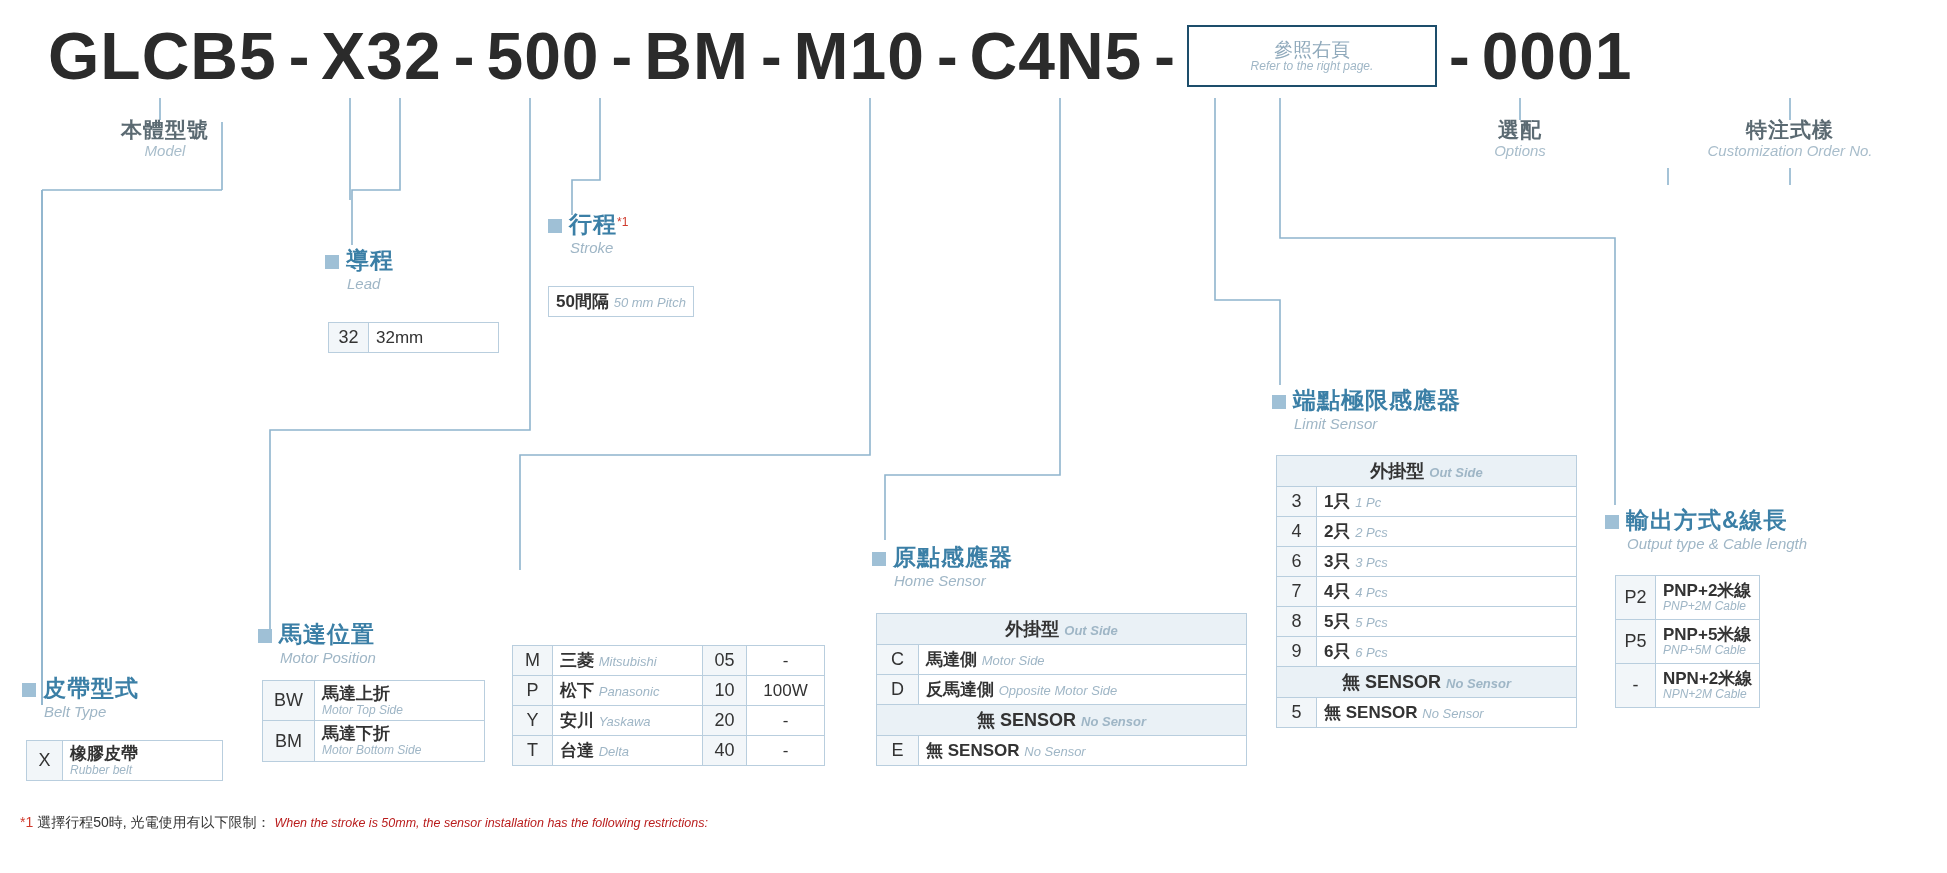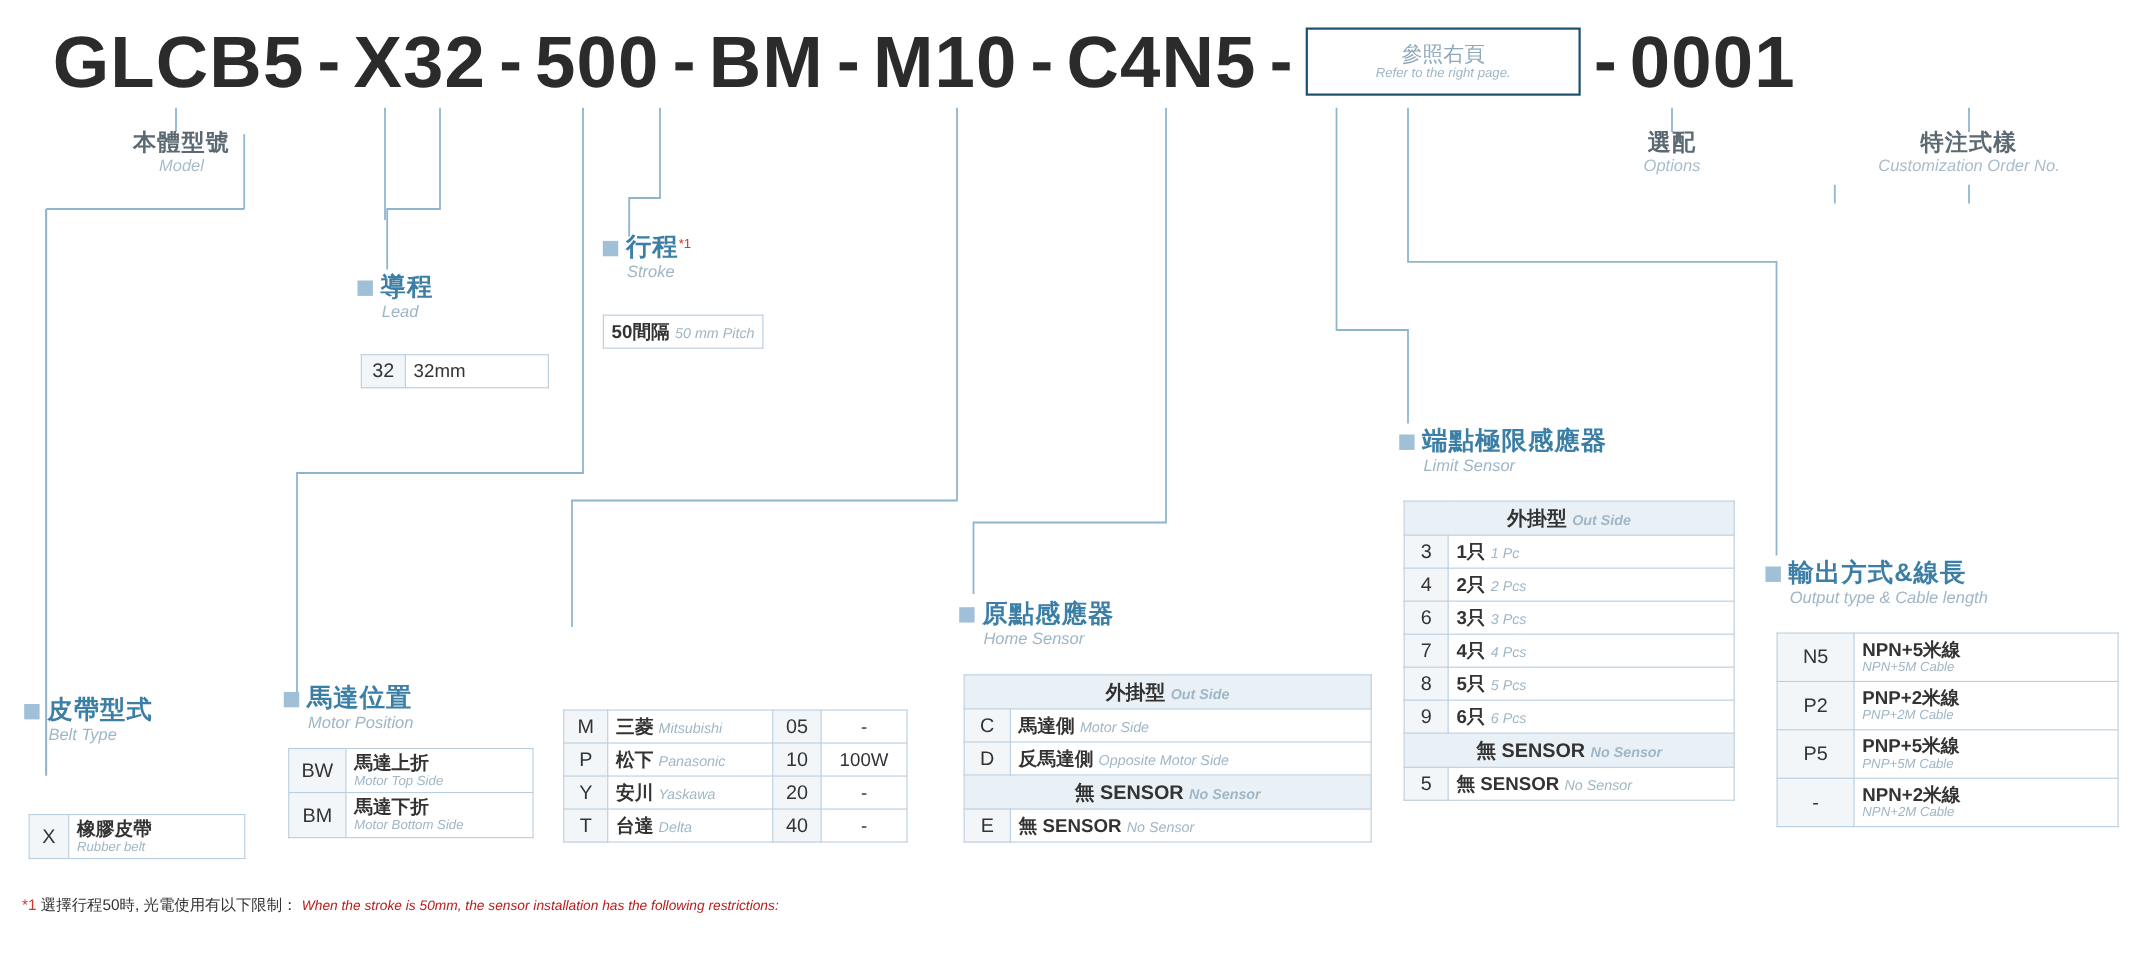--- a/index.html
+++ b/index.html
@@ -188,21 +188,21 @@
     <tbody>
     <tr>
       <td>
         <span class="cn-b">50間隔</span>
         <span class="en-s">50 mm Pitch</span>
       </td>
     </tr>
   </tbody>
     </table>
 
-  <div class="lbl" style="left:22px; top:633px;">
+  <div class="lbl" style="left:22px; top:676px;">
     <span class="sq"></span><span class="cn blue">皮帶型式</span>
     <div class="en ind">Belt Type</div>
   </div>
   <table class="t" style="left:26px; top:740px;">
     <tbody>
         <tr>
       <td class="key" style="width:36px;">X</td>
       <td style="width:160px; line-height:1.15;">
         <span class="cn-b">橡膠皮帶</span>
         <span class="en-s2">Rubber belt</span>
@@ -386,27 +386,20 @@
     </tr>
   </tbody>
     </table>
 
   <div class="lbl" style="left:1605px; top:508px;">
     <span class="sq"></span><span class="cn blue">輸出方式&amp;線長</span>
     <div class="en ind">Output type &amp; Cable length</div>
   </div>
   <table class="t" style="left:1615px; top:575px;">
     <tbody>
-        <tr>
-      <td class="key" style="width:70px; height:44px;">N5</td>
-      <td style="width:240px; line-height:1.15;">
-        <span class="cn-b">NPN+5米線</span>
-        <span class="en-s2">NPN+5M Cable</span>
-      </td>
-    </tr>
     <tr>
       <td class="key" style="height:44px;">P2</td>
       <td style="line-height:1.15;">
         <span class="cn-b">PNP+2米線</span>
         <span class="en-s2">PNP+2M Cable</span>
       </td>
     </tr>
     <tr>
       <td class="key" style="height:44px;">P5</td>
       <td style="line-height:1.15;">

